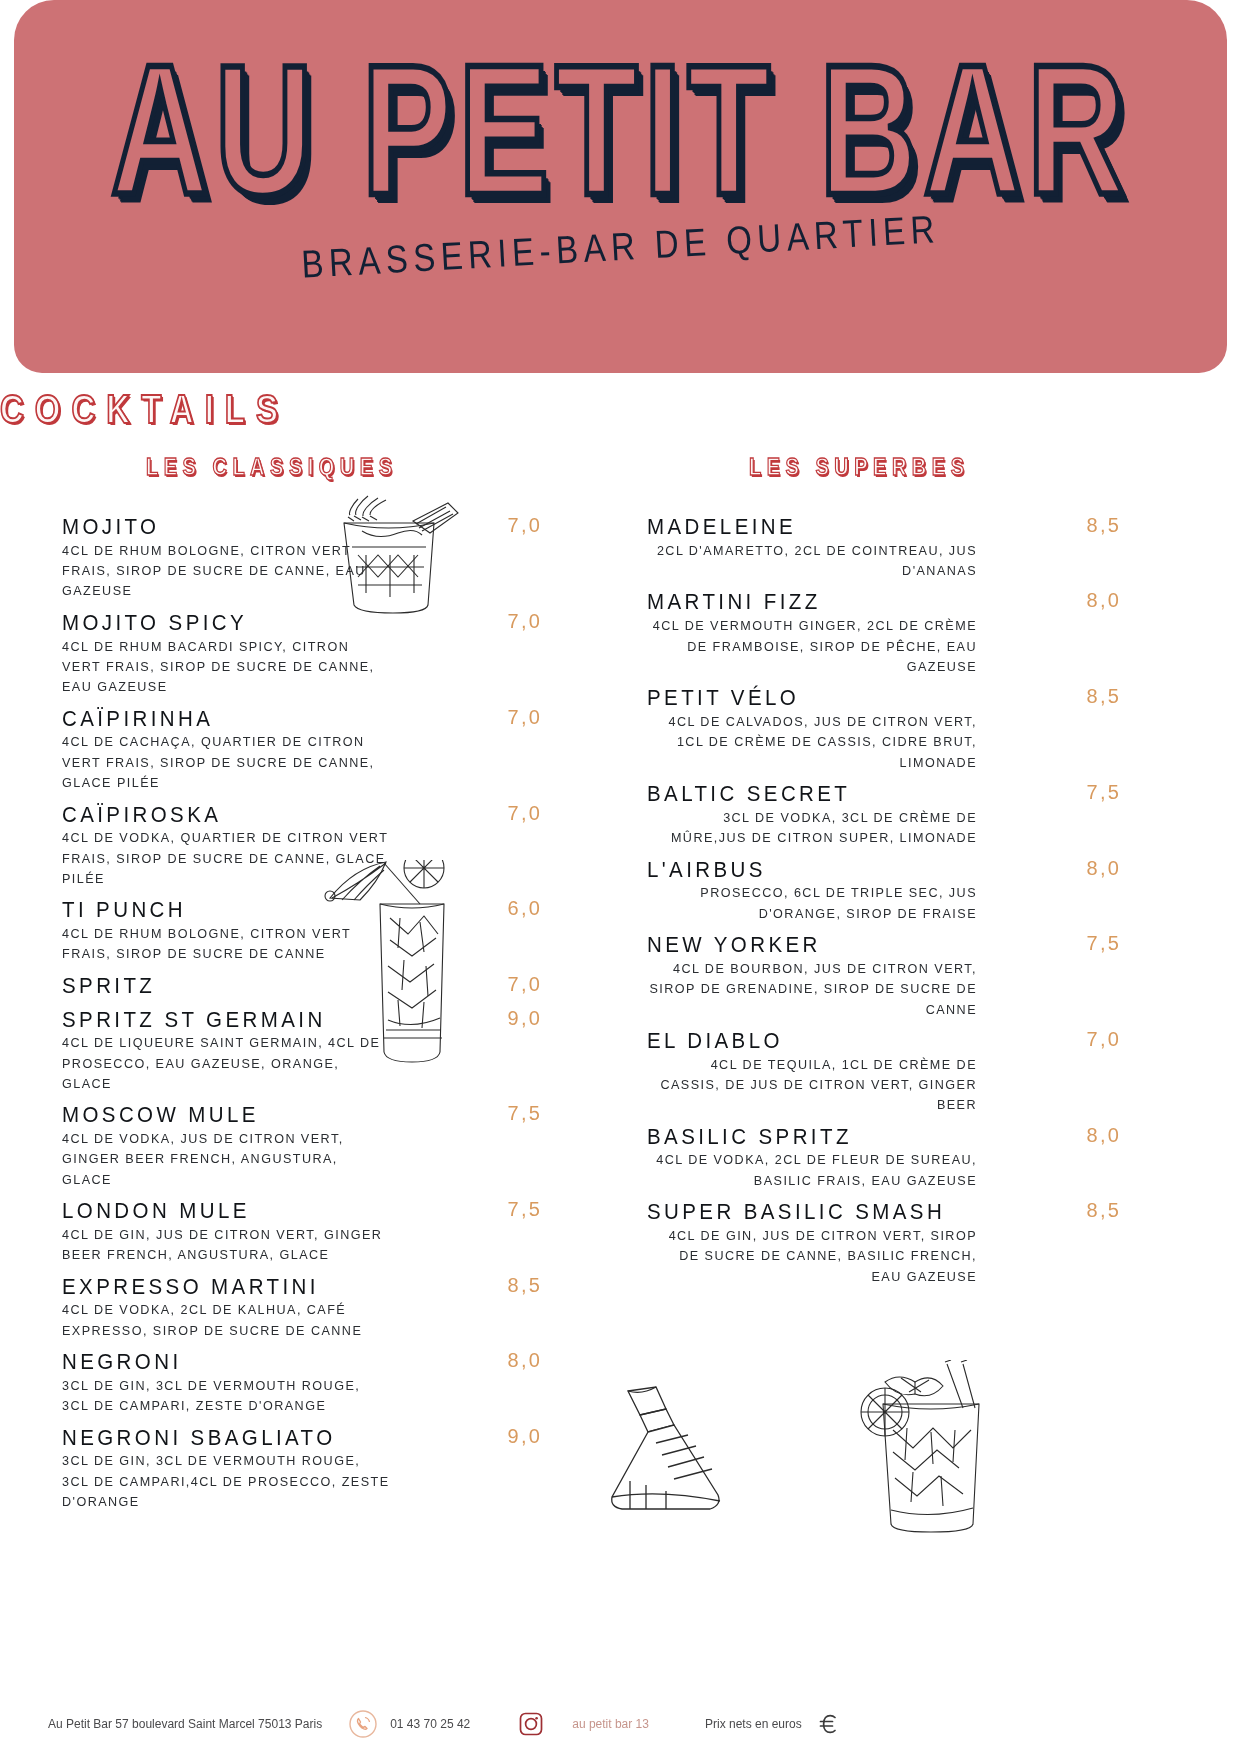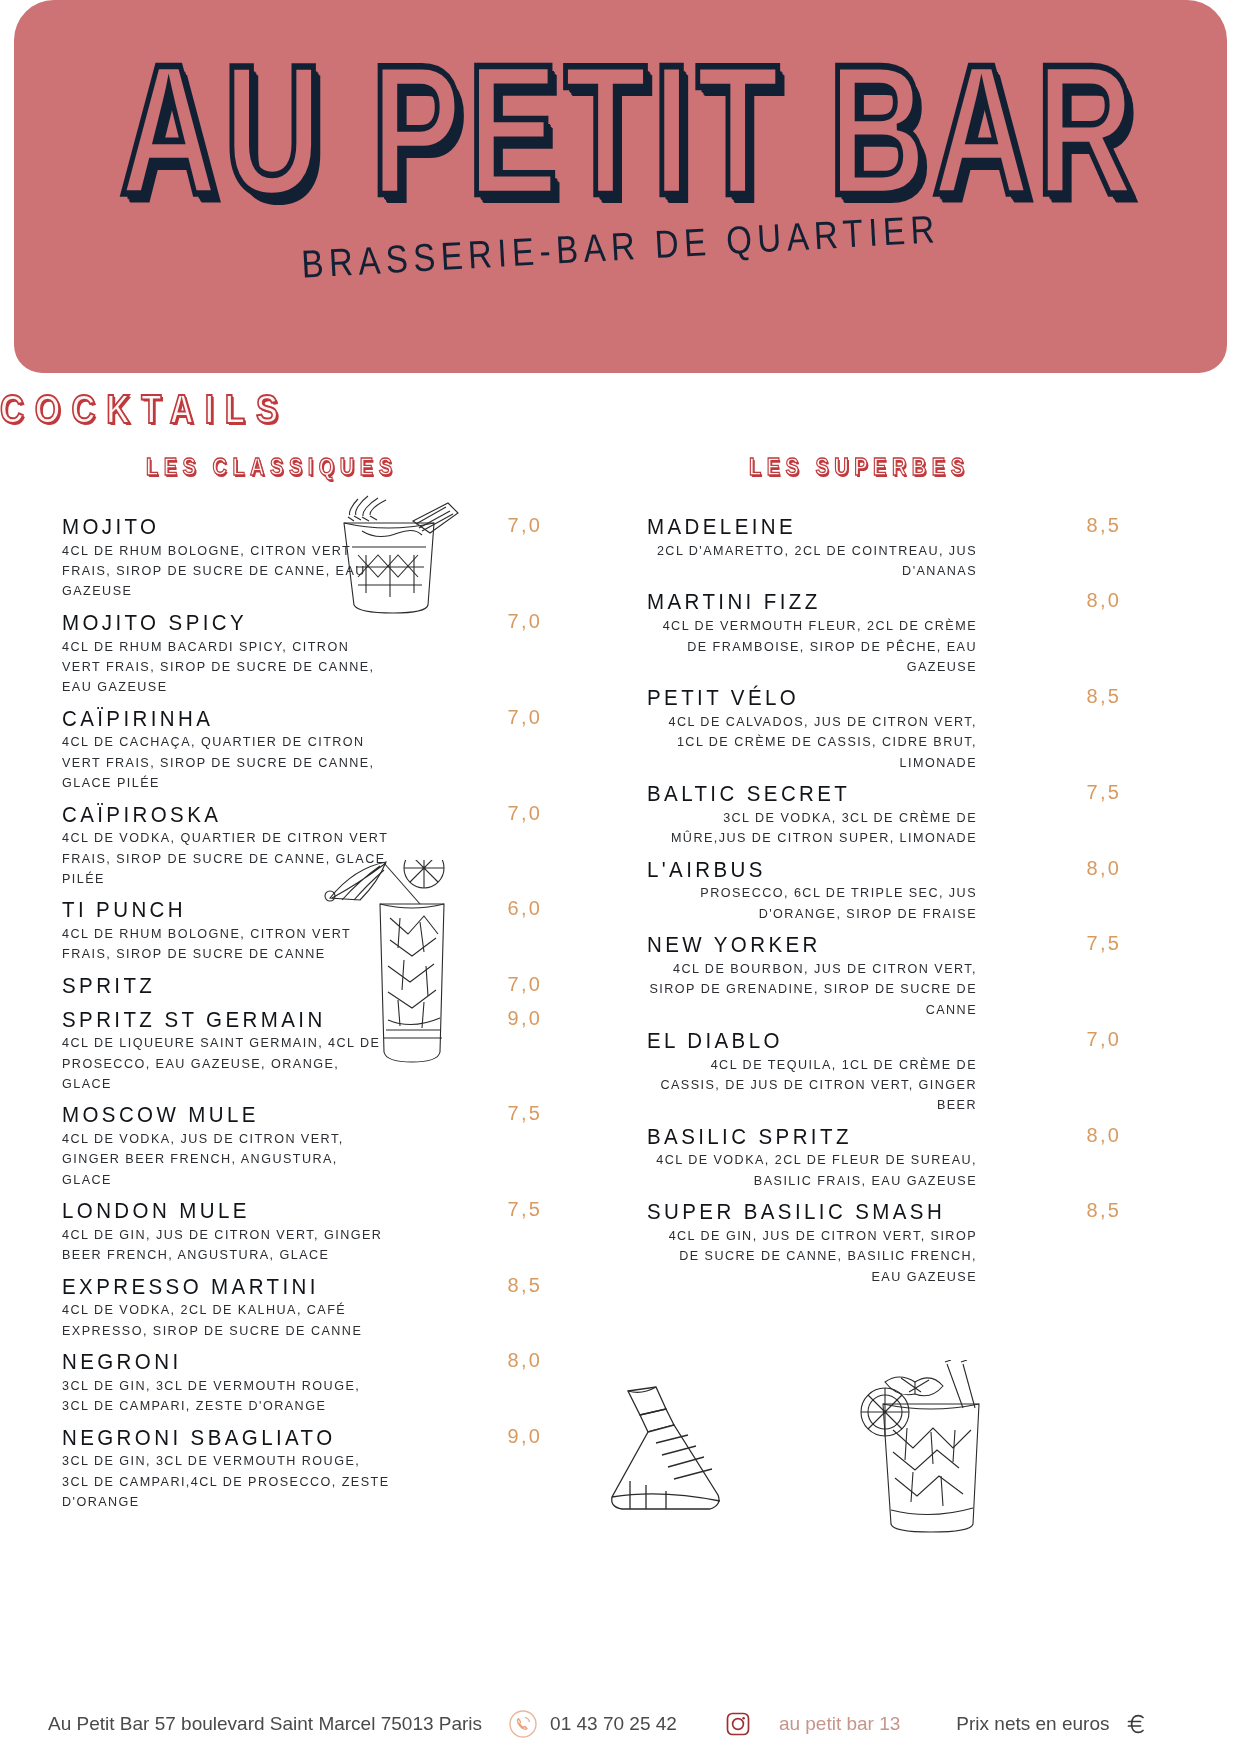--- a/index.html
+++ b/index.html
@@ -14,21 +14,20 @@
   .header{
     position:absolute;left:14px;top:0;width:1213px;height:373px;
     background:#cd7275;
     border-radius:0 0 28px 28px;
     border-top-left-radius:40px;border-top-right-radius:40px;
     overflow:hidden;
   }
   .brand-wrap{
     position:absolute;left:0;top:38px;width:100%;
     text-align:center;
-    padding-left:9px;
   }
   .brand{
     display:inline-block;
     font-family:"Liberation Sans", sans-serif;
     font-weight:bold;
     font-size:140px;
     line-height:1;
     letter-spacing:6px;
     color:#cd7275;
     -webkit-text-stroke:5px #122034;
@@ -113,21 +112,21 @@
   .sketch{position:absolute;pointer-events:none;}
   #sketch-rocks{left:318px;top:485px;width:150px;height:135px;}
   #sketch-highball{left:320px;top:860px;width:150px;height:215px;}
   #sketch-shaker{left:570px;top:1385px;width:160px;height:130px;}
   #sketch-mojito{left:855px;top:1360px;width:160px;height:175px;}
 
   
   .footer{
     position:absolute;left:0;bottom:0;width:100%;height:62px;
     display:flex;align-items:center;
-    font-size:19px;color:#4a4a4c;
+    font-size:12px;color:#4a4a4c;
   }
   .f-addr{margin-left:48px;white-space:nowrap;}
   .f-phone-ico{margin-left:26px;width:30px;height:30px;flex:0 0 30px;}
   .f-phone{margin-left:12px;color:#4a4a4c;white-space:nowrap;}
   .f-ig-ico{margin-left:48px;width:26px;height:26px;flex:0 0 26px;}
   .f-ig{margin-left:28px;color:#c6958c;white-space:nowrap;}
   .f-prix{margin-left:56px;white-space:nowrap;}
   .f-eur{margin-left:12px;width:28px;height:28px;flex:0 0 28px;}
 </style>
 </head>
@@ -212,21 +211,21 @@
   </div>
 
 <div class="col col-right" id="col-right">
     <div class="item">
       <div class="name">MADELEINE</div>
       <div class="desc">2CL D'AMARETTO, 2CL DE COINTREAU, JUS D'ANANAS</div>
       <div class="price">8,5</div>
     </div>
     <div class="item">
       <div class="name">MARTINI FIZZ</div>
-      <div class="desc">4CL DE VERMOUTH FLEUR, 2CL DE CRÈME DE FRAMBOISE, SIROP DE PÊCHE, EAU GAZEUSE</div>
+      <div class="desc">4CL DE VERMOUTH GINGER, 2CL DE CRÈME DE FRAMBOISE, SIROP DE PÊCHE, EAU GAZEUSE</div>
       <div class="price">8,0</div>
     </div>
     <div class="item">
       <div class="name">PETIT VÉLO</div>
       <div class="desc">4CL DE CALVADOS, JUS DE CITRON VERT, 1CL DE CRÈME DE CASSIS, CIDRE BRUT, LIMONADE</div>
       <div class="price">8,5</div>
     </div>
     <div class="item">
       <div class="name">BALTIC SECRET</div>
       <div class="desc">3CL DE VODKA, 3CL DE CRÈME DE MÛRE,JUS DE CITRON SUPER, LIMONADE</div>

